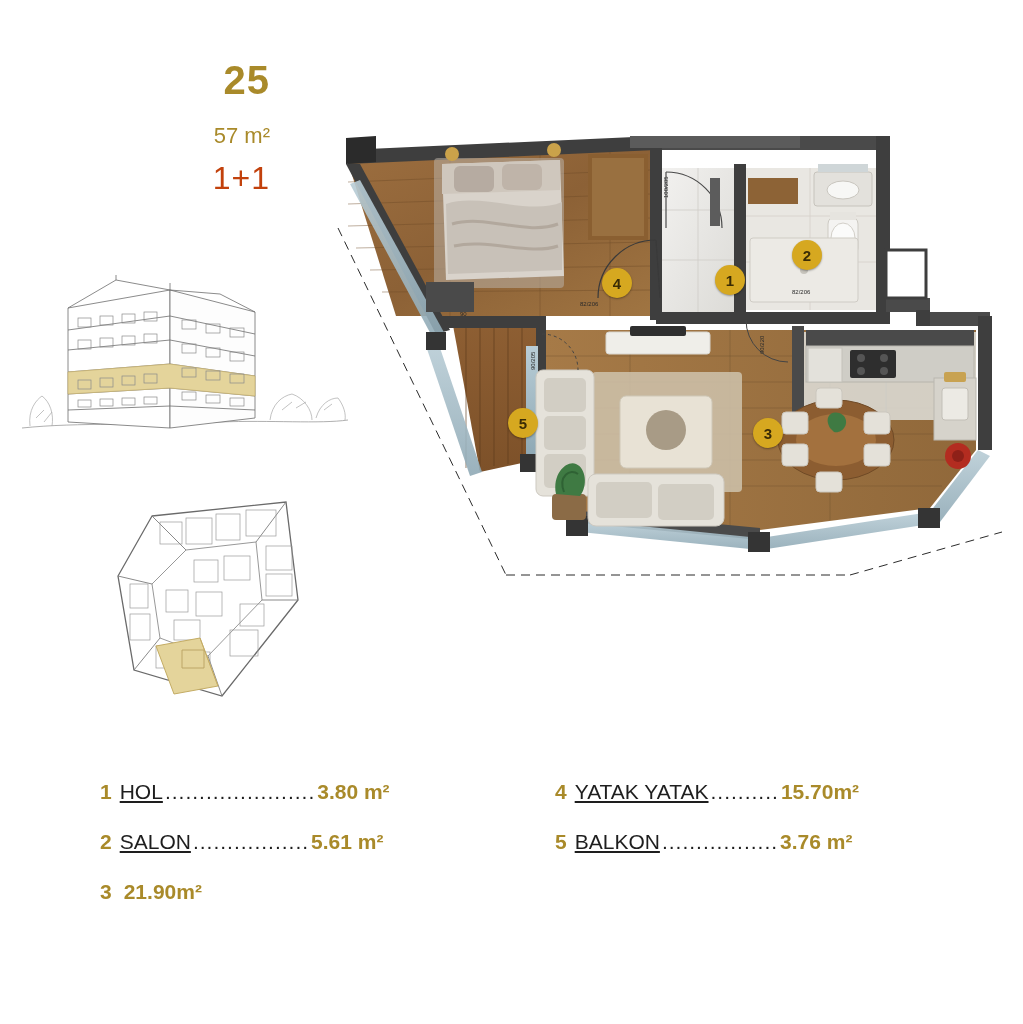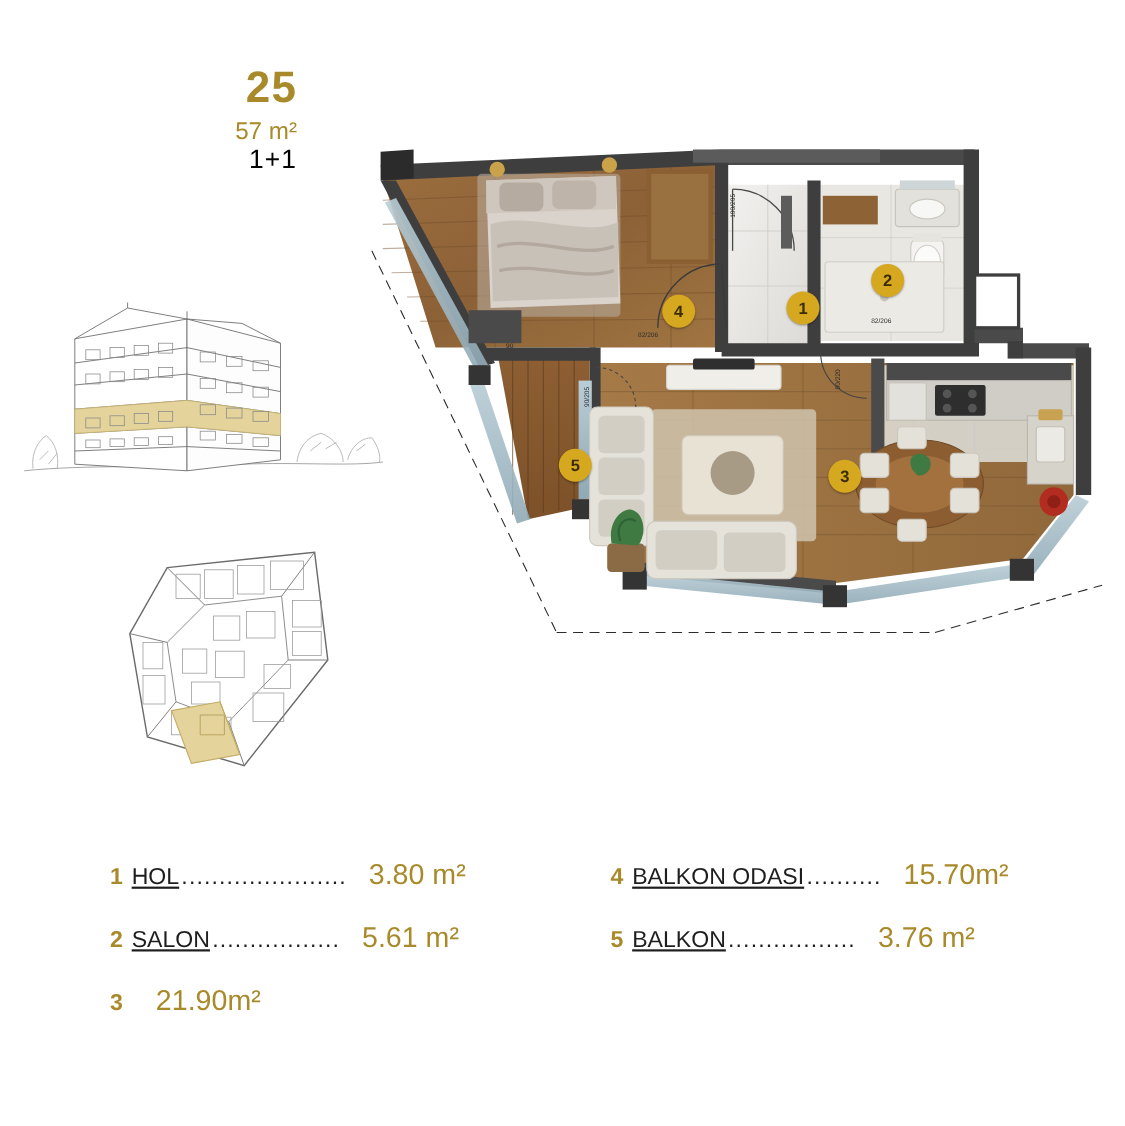--- a/index.html
+++ b/index.html
@@ -18,24 +18,24 @@
     position: absolute;
     left: 20px; top: 60px;
     width: 330px; height: 700px;
   }
   #unit-header { text-align: right; width: 240px; margin-left: 10px; }
   #unit-number {
     font-size: 40px; font-weight: bold; color: #a98a2a;
     letter-spacing: 1px; line-height: 1.0;
   }
   #unit-area {
-    font-size: 22px; color: #a98a2a; margin-top: 7px; line-height: 1.1;
+    font-size: 22px; color: #a98a2a; margin-top: 24px; line-height: 1.1;
   }
   #unit-rooms {
-    font-size: 24px; color: #000000; margin-top: 1px; letter-spacing: 1px;
+    font-size: 32px; color: #c2410c; margin-top: 12px; letter-spacing: 1px;
   }
 
   
   #building-sketch {
     position: absolute; left: 0px; top: 190px; width: 330px; height: 200px;
   }
   
   #key-plan {
     position: absolute; left: 70px; top: 420px; width: 220px; height: 250px;
   }
@@ -78,21 +78,21 @@
     margin-right: 8px;
   }
   .legend-name { color: #1e1e1e; font-size: 21px; text-decoration: underline; }
   .legend-dots {
     color: #1e1e1e; font-size: 21px;
     letter-spacing: 1px;
     overflow: hidden;
     margin: 0 2px;
   }
   .legend-val {
-    color: #a98a2a; font-weight: normal; font-size: 26px; margin-left: 18px;
+    color: #a98a2a; font-weight: bold; font-size: 21px;
   }
 </style>
 </head>
 <body>
 
 <div id="left-col">
 
   <div id="unit-header">
     <div id="unit-number">25</div>
     <div id="unit-area">57 m²</div>
@@ -495,21 +495,21 @@
     <div class="legend-row">
       <span class="legend-num">3</span>
       <span class="legend-dots"></span>
       <span class="legend-val">21.90m²</span>
     </div>
   </div>
 
   <div class="legend-col" id="legend-col-2">
     <div class="legend-row">
       <span class="legend-num">4</span>
-      <span class="legend-name">BALKON ODASI</span>
+      <span class="legend-name">YATAK YATAK</span>
       <span class="legend-dots">..........</span>
       <span class="legend-val">15.70m²</span>
     </div>
     <div class="legend-row">
       <span class="legend-num">5</span>
       <span class="legend-name">BALKON</span>
       <span class="legend-dots">.................</span>
       <span class="legend-val">3.76 m²</span>
     </div>
   </div>

